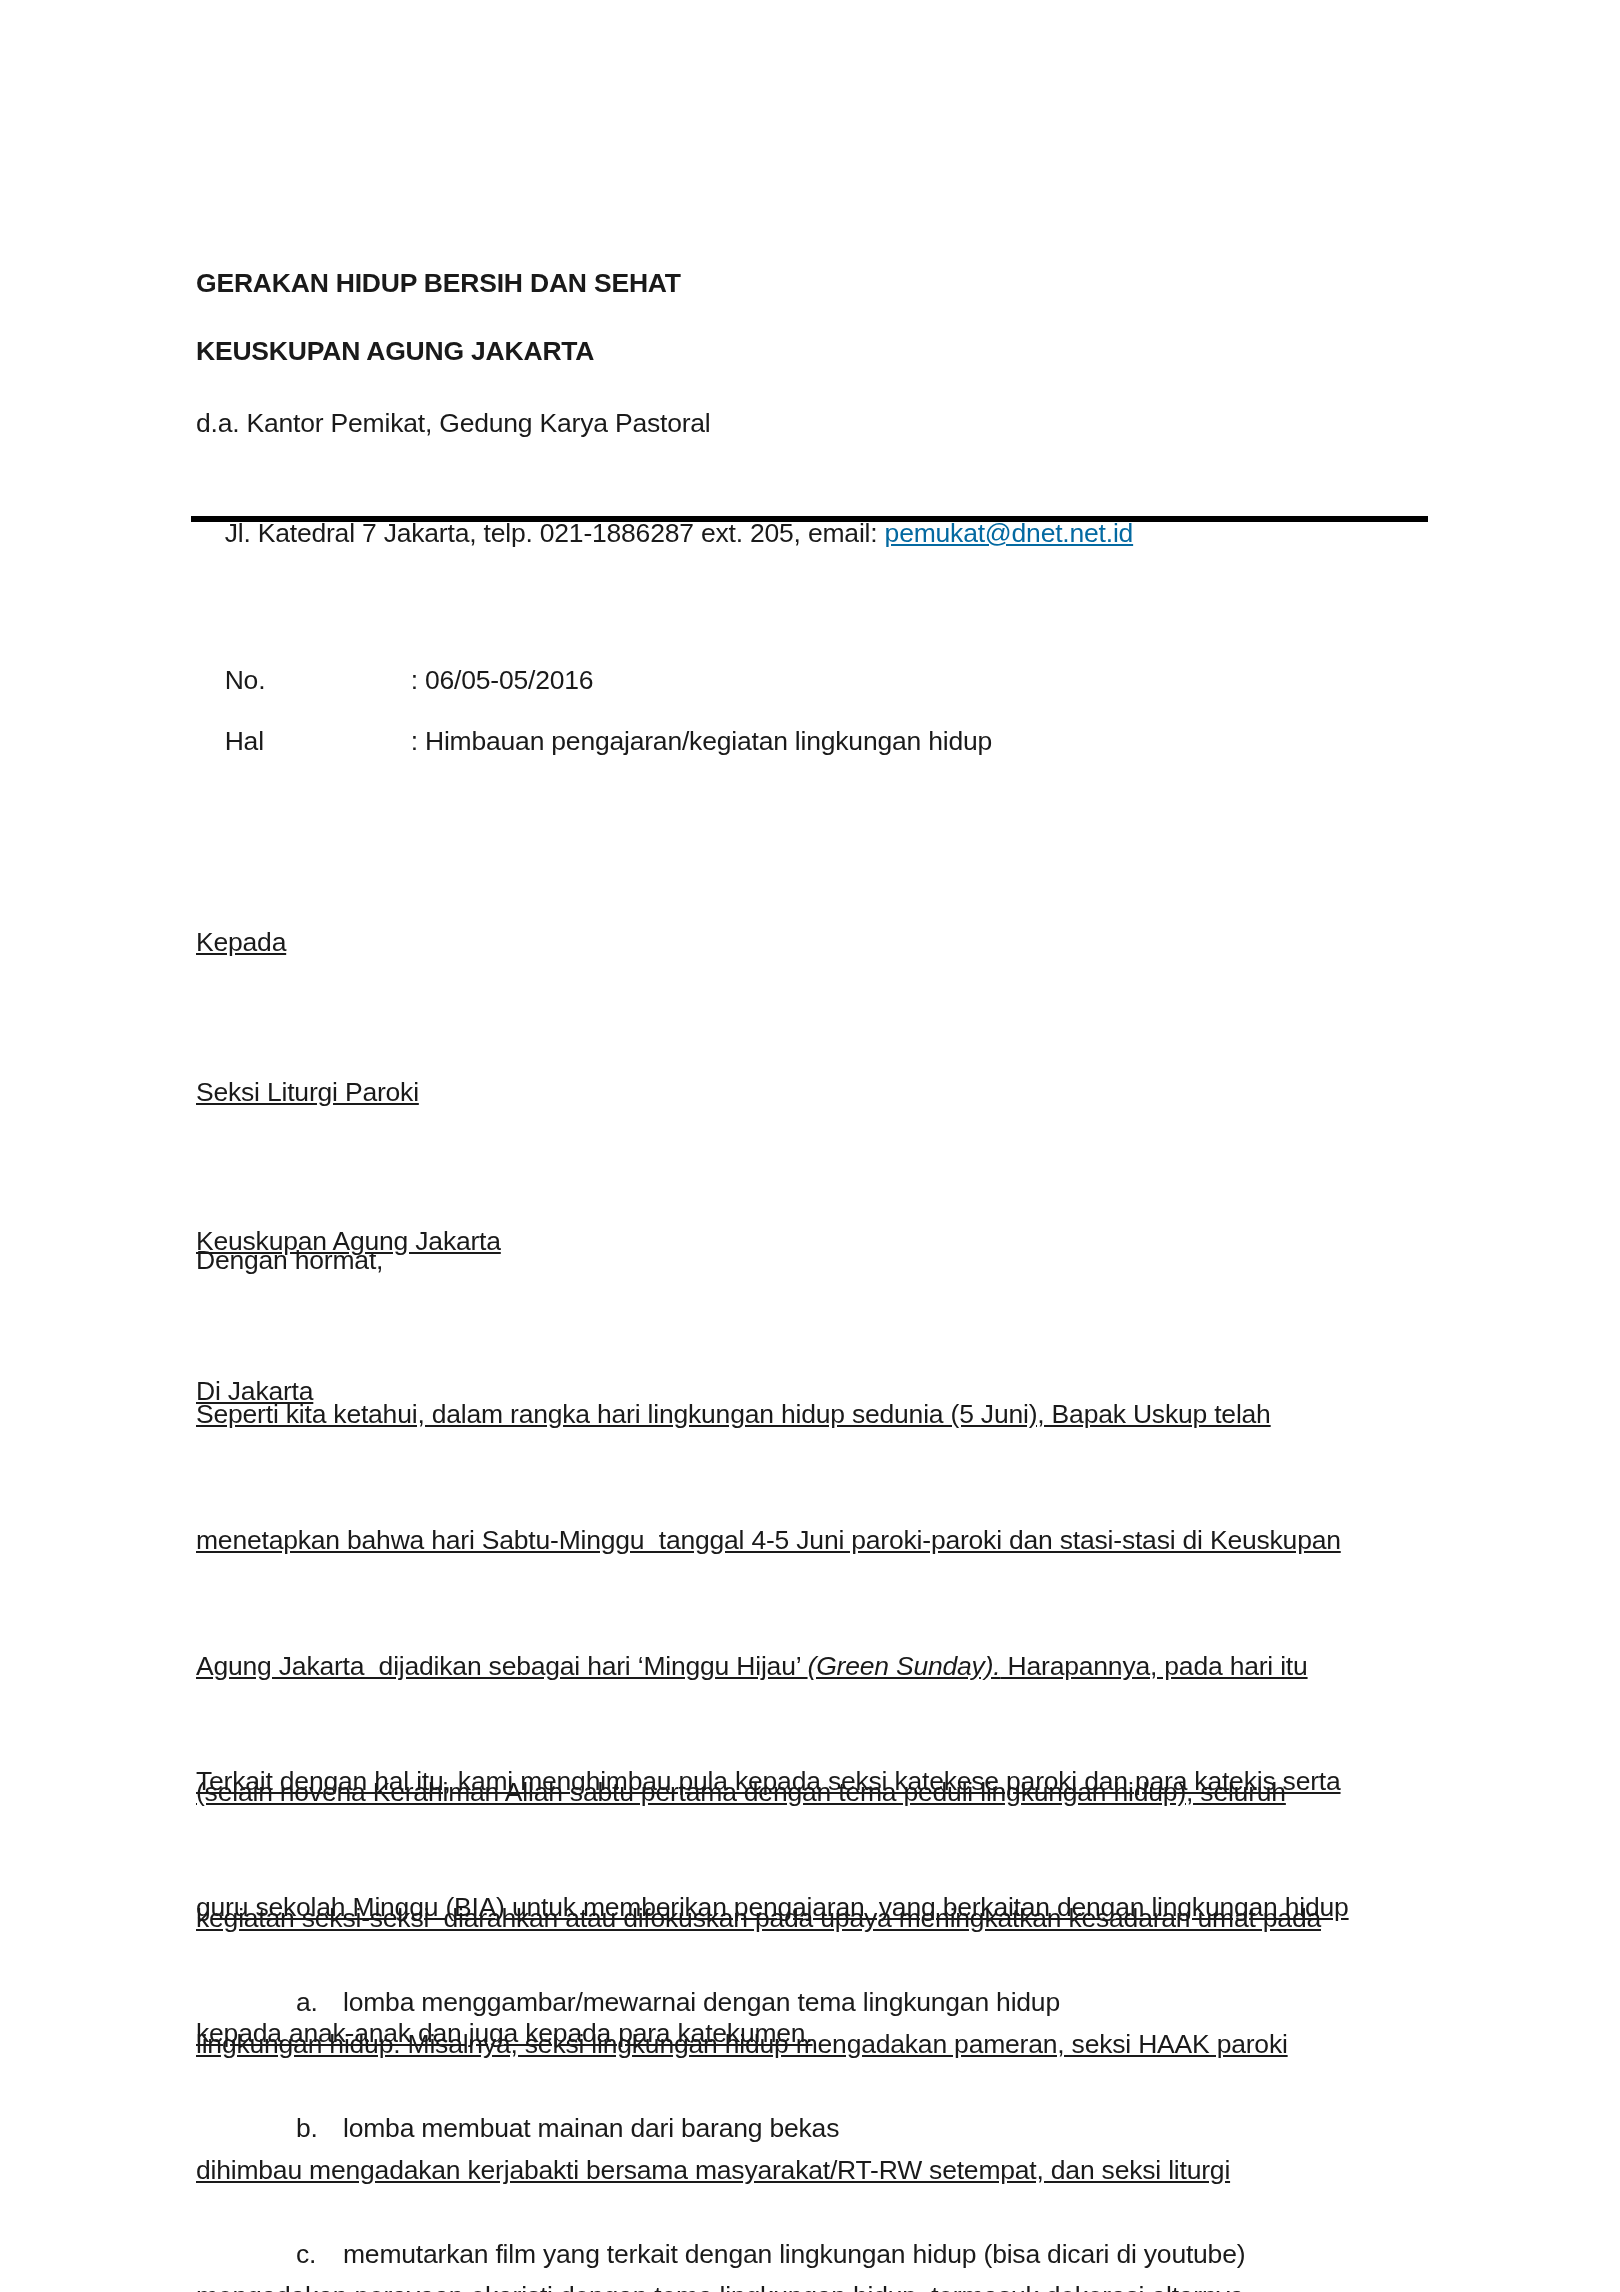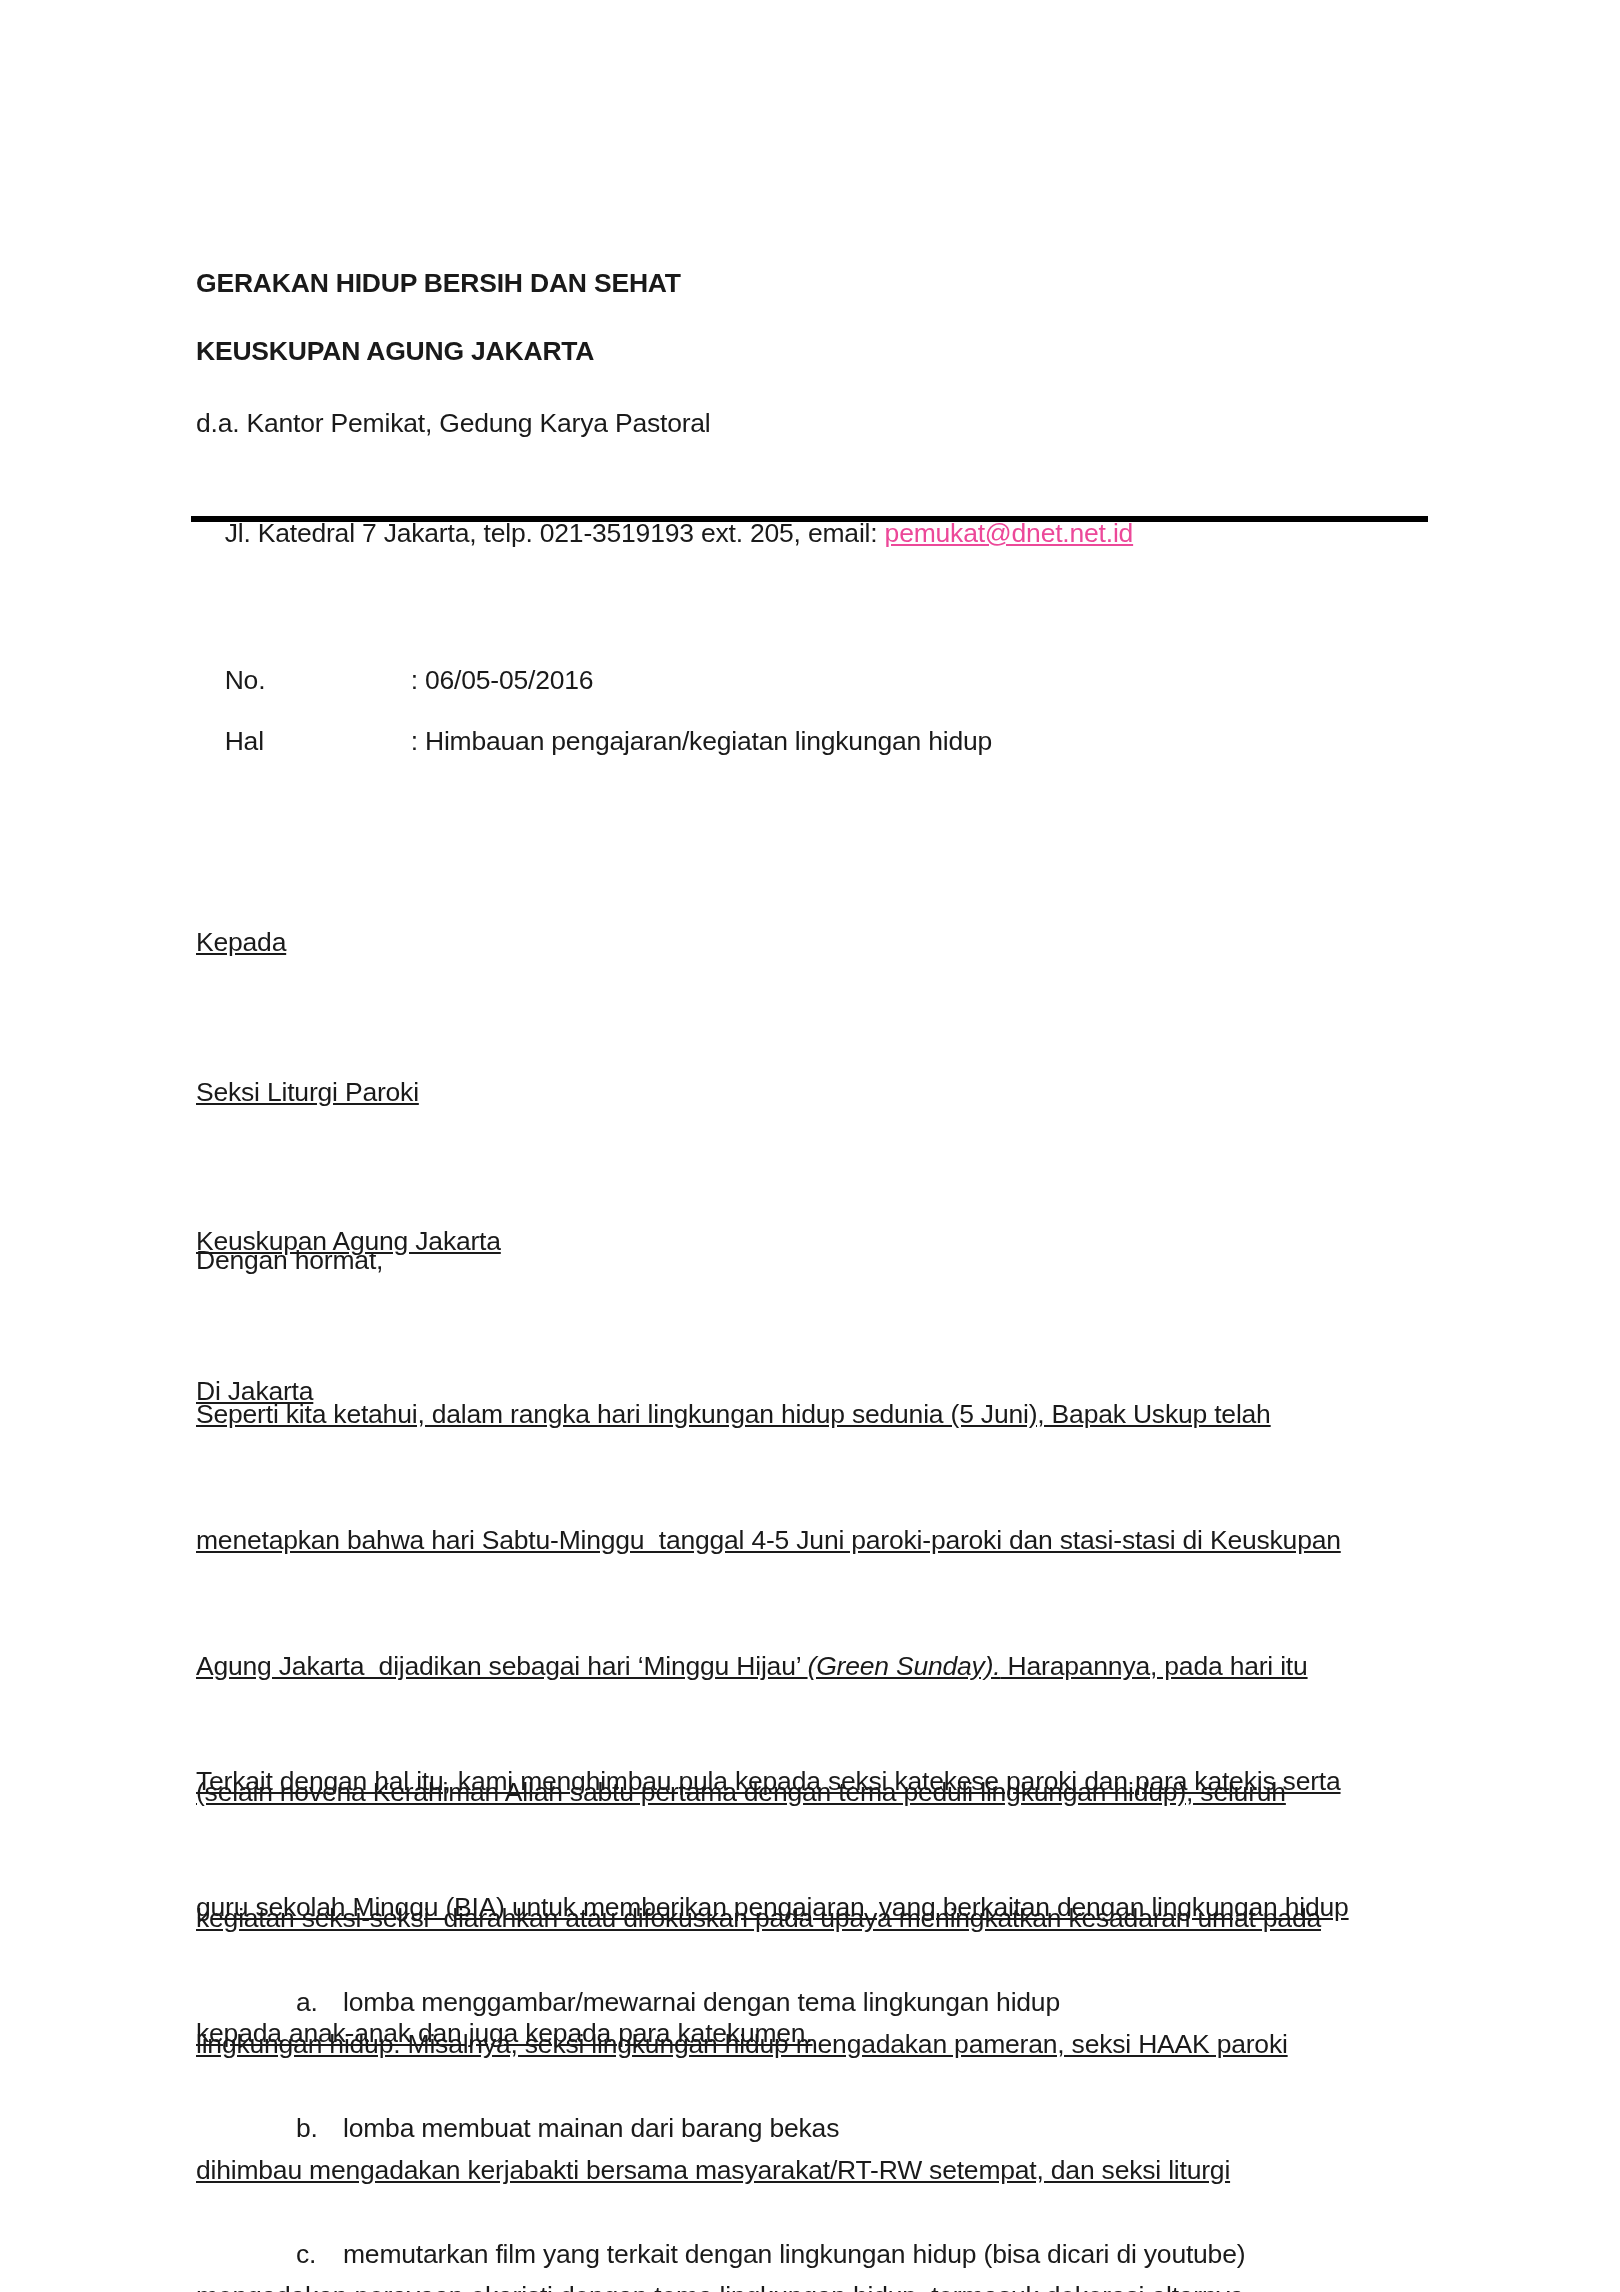--- a/index.html
+++ b/index.html
@@ -12,36 +12,36 @@
     font-size:26.5px;
     color:#1a1a1a;
     letter-spacing:-0.2px;
     overflow:hidden;
   }
   .abs { position:absolute; left:196px; width:1237px; white-space:pre; line-height:42px; }
   .center { }
   .bold { font-weight:bold; }
   .italic { font-style:italic;margin-top:28px; }
   .rule { position:absolute; left:191px; top:516px; width:1237px; height:5.9px; background:#000000; }
-  .link { color:#ec4899; text-decoration:underline; cursor:pointer; }
+  .link { color:#0369a1; text-decoration:underline; cursor:pointer; }
   .lbl { display:inline-block; width:186px; }
   .pline { line-height:42px; white-space:pre;text-decoration:underline; }
   .list-item { display:flex; line-height:42px; white-space:pre; }
   .marker { display:inline-block; width:47px; margin-left:100px; flex:none; }
 </style>
 </head>
 <body>
 
 <div class="page">
 
   <div class="abs center bold" style="top:262px">GERAKAN HIDUP BERSIH DAN SEHAT</div>
   <div class="abs center bold" style="top:330px">KEUSKUPAN AGUNG JAKARTA</div>
   <div class="abs center" style="top:402px">d.a. Kantor Pemikat, Gedung Karya Pastoral</div>
   <div class="abs center" style="top:470px">
-    <span>Jl. Katedral 7 Jakarta, telp. 021-3519193 ext. 205, email: </span><a class="link">pemukat@dnet.net.id</a>
+    <span>Jl. Katedral 7 Jakarta, telp. 021-1886287 ext. 205, email: </span><a class="link">pemukat@dnet.net.id</a>
   </div>
   <div class="rule"></div>
 
   <div class="abs" style="top:617px">
     <span class="lbl">No.</span><span>: 06/05-05/2016</span>
   </div>
   <div class="abs" style="top:678px">
     <span class="lbl">Hal</span><span>: Himbauan pengajaran/kegiatan lingkungan hidup</span>
   </div>
 

